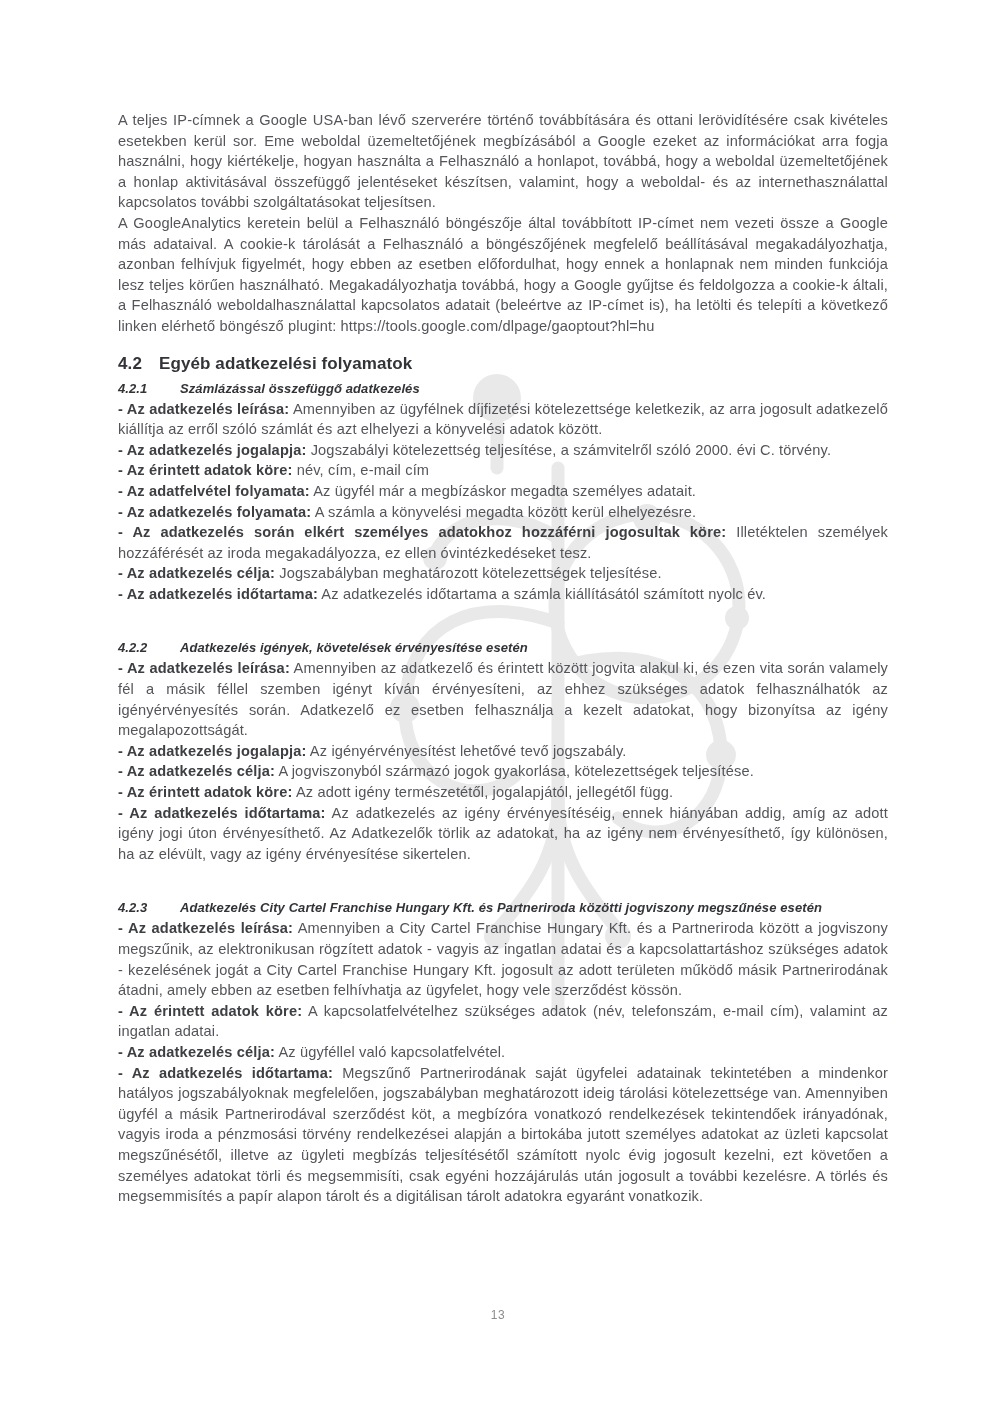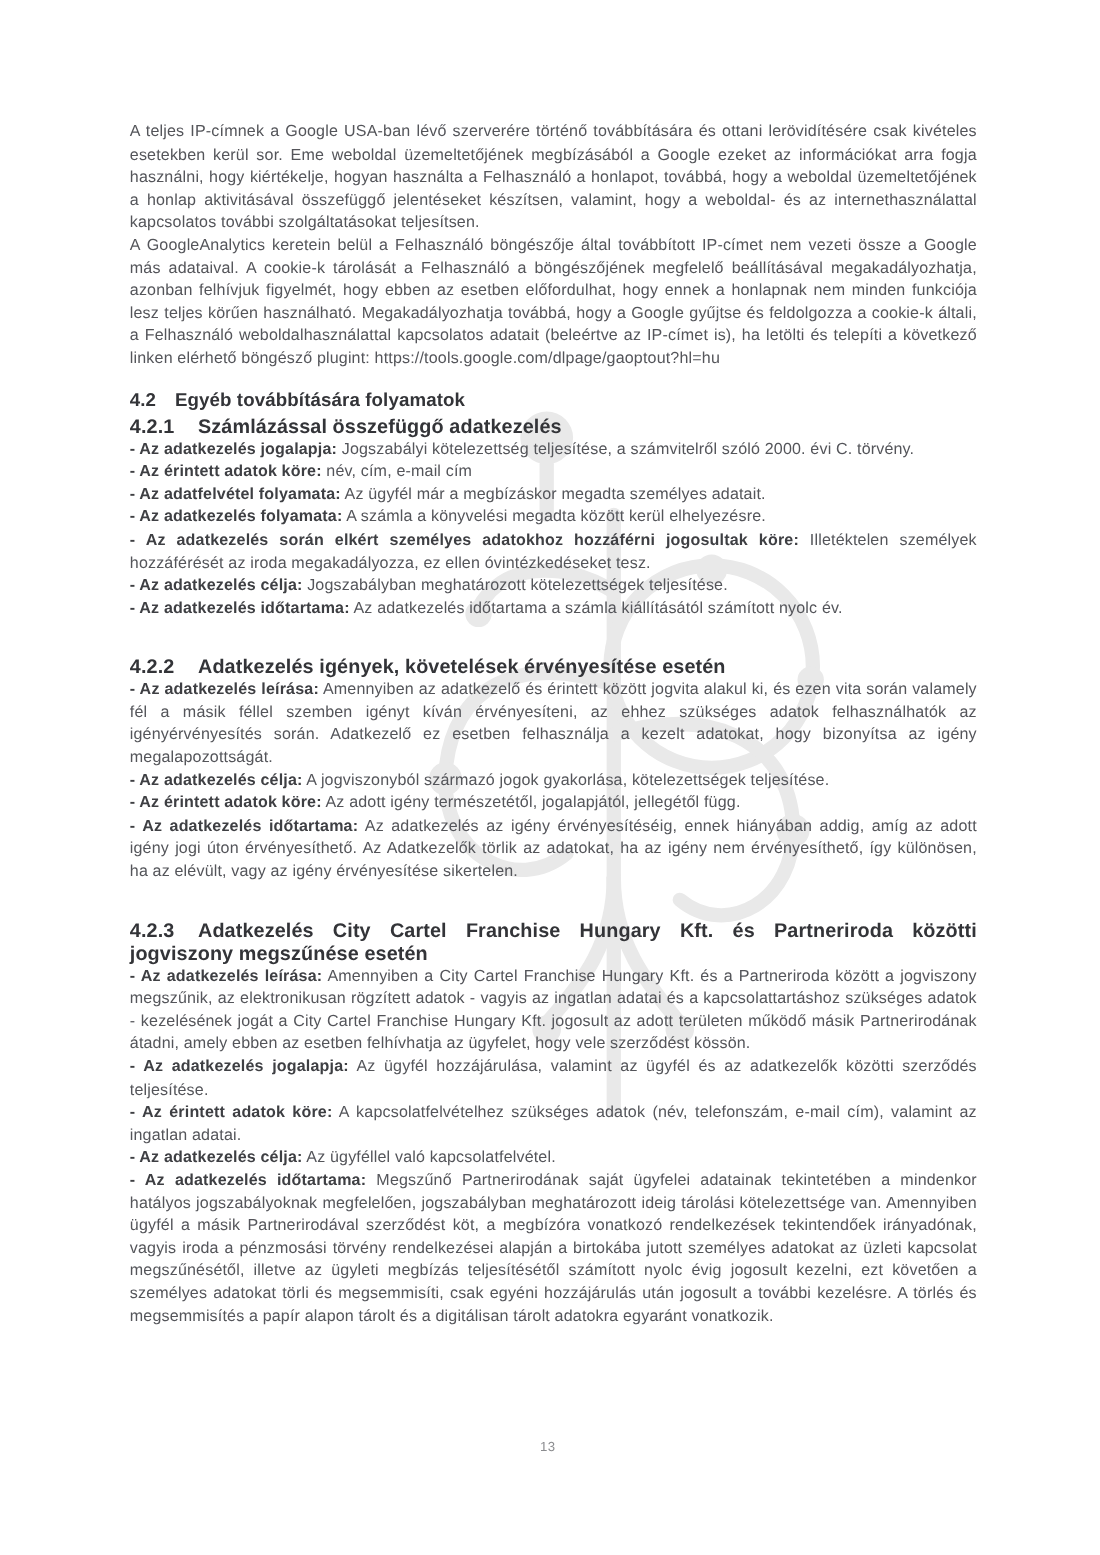--- a/index.html
+++ b/index.html
@@ -36,27 +36,28 @@
   h2.sec-title {
     font-size: 17px;
     line-height: 24px;
     color: #333438;
     margin: 15px 0 0 0;
     font-weight: 700;
     letter-spacing: 0.1px;
   }
   h2.sec-title .hnum { display: inline-block; width: 41px; }
   h3.sub-title {
-    font-size: 18px;
+    font-size: 13px;
     line-height: 21px;
     color: #333438;
     margin: 2px 0 0 0;
     font-weight: 700;
     letter-spacing: 0.1px;
     text-align: justify;
+    font-style: italic;
   }
   h3.sub-title .hnum { display: inline-block; width: 62px; font-weight: 700; }
   .sub { margin-top: 0; }
   .sub + .sub h3.sub-title { margin-top: 33px; }
   .item .lbl { font-weight: 700; color: #3e3f43; }
   .page-number {
     position: absolute;
     top: 1308px;
     left: 0;
     width: 100%;
@@ -101,52 +102,53 @@
       <circle cx="412" cy="250" r="12" fill="#e9e9e9" stroke="none"></circle>
     </g>
   </svg>
 
   <div class="content">
 
     <p class="intro">A teljes IP-címnek a Google USA-ban lévő szerverére történő továbbítására és ottani lerövidítésére csak kivételes esetekben kerül sor. Eme weboldal üzemeltetőjének megbízásából a Google ezeket az információkat arra fogja használni, hogy kiértékelje, hogyan használta a Felhasználó a honlapot, továbbá, hogy a weboldal üzemeltetőjének a honlap aktivitásával összefüggő jelentéseket készítsen, valamint, hogy a weboldal- és az internethasználattal kapcsolatos további szolgáltatásokat teljesítsen.</p>
     <p class="intro">A GoogleAnalytics keretein belül a Felhasználó böngészője által továbbított IP-címet nem vezeti össze a Google más adataival. A cookie-k tárolását a Felhasználó a böngészőjének megfelelő beállításával megakadályozhatja, azonban felhívjuk figyelmét, hogy ebben az esetben előfordulhat, hogy ennek a honlapnak nem minden funkciója lesz teljes körűen használható. Megakadályozhatja továbbá, hogy a Google gyűjtse és feldolgozza a cookie-k általi, a Felhasználó weboldalhasználattal kapcsolatos adatait (beleértve az IP-címet is), ha letölti és telepíti a következő linken elérhető böngésző plugint: https://tools.google.com/dlpage/gaoptout?hl=hu</p>
 
     <h2 class="sec-title">
-      <span class="hnum">4.2</span><span>Egyéb továbbítására folyamatok</span>
+      <span class="hnum">4.2</span><span>Egyéb adatkezelési folyamatok</span>
     </h2>
 
     <div class="sub">
       <h3 class="sub-title">
         <span class="hnum">4.2.1</span><span>Számlázással összefüggő adatkezelés</span>
       </h3>
+      <p class="item"><span class="lbl">- Az adatkezelés leírása:</span> <span>Amennyiben az ügyfélnek díjfizetési kötelezettsége keletkezik, az arra jogosult adatkezelő kiállítja az erről szóló számlát és azt elhelyezi a könyvelési adatok között.</span></p>
       <p class="item"><span class="lbl">- Az adatkezelés jogalapja:</span> <span>Jogszabályi kötelezettség teljesítése, a számvitelről szóló 2000. évi C. törvény.</span></p>
       <p class="item"><span class="lbl">- Az érintett adatok köre:</span> <span>név, cím, e-mail cím</span></p>
       <p class="item"><span class="lbl">- Az adatfelvétel folyamata:</span> <span>Az ügyfél már a megbízáskor megadta személyes adatait.</span></p>
       <p class="item"><span class="lbl">- Az adatkezelés folyamata:</span> <span>A számla a könyvelési megadta között kerül elhelyezésre.</span></p>
       <p class="item"><span class="lbl">- Az adatkezelés során elkért személyes adatokhoz hozzáférni jogosultak köre:</span> <span>Illetéktelen személyek hozzáférését az iroda megakadályozza, ez ellen óvintézkedéseket tesz.</span></p>
       <p class="item"><span class="lbl">- Az adatkezelés célja:</span> <span>Jogszabályban meghatározott kötelezettségek teljesítése.</span></p>
       <p class="item"><span class="lbl">- Az adatkezelés időtartama:</span> <span>Az adatkezelés időtartama a számla kiállításától számított nyolc év.</span></p>
     </div>
 
     <div class="sub">
       <h3 class="sub-title">
         <span class="hnum">4.2.2</span><span>Adatkezelés igények, követelések érvényesítése esetén</span>
       </h3>
       <p class="item"><span class="lbl">- Az adatkezelés leírása:</span> <span>Amennyiben az adatkezelő és érintett között jogvita alakul ki, és ezen vita során valamely fél a másik féllel szemben igényt kíván érvényesíteni, az ehhez szükséges adatok felhasználhatók az igényérvényesítés során. Adatkezelő ez esetben felhasználja a kezelt adatokat, hogy bizonyítsa az igény megalapozottságát.</span></p>
+      <p class="item"><span class="lbl">- Az adatkezelés jogalapja:</span> <span>Az igényérvényesítést lehetővé tevő jogszabály.</span></p>
       <p class="item"><span class="lbl">- Az adatkezelés célja:</span> <span>A jogviszonyból származó jogok gyakorlása, kötelezettségek teljesítése.</span></p>
       <p class="item"><span class="lbl">- Az érintett adatok köre:</span> <span>Az adott igény természetétől, jogalapjától, jellegétől függ.</span></p>
       <p class="item"><span class="lbl">- Az adatkezelés időtartama:</span> <span>Az adatkezelés az igény érvényesítéséig, ennek hiányában addig, amíg az adott igény jogi úton érvényesíthető. Az Adatkezelők törlik az adatokat, ha az igény nem érvényesíthető, így különösen, ha az elévült, vagy az igény érvényesítése sikertelen.</span></p>
     </div>
 
     <div class="sub">
       <h3 class="sub-title">
         <span class="hnum">4.2.3</span><span>Adatkezelés City Cartel Franchise Hungary Kft. és Partneriroda közötti jogviszony megszűnése esetén</span>
       </h3>
       <p class="item"><span class="lbl">- Az adatkezelés leírása:</span> <span>Amennyiben a City Cartel Franchise Hungary Kft. és a Partneriroda között a jogviszony megszűnik, az elektronikusan rögzített adatok - vagyis az ingatlan adatai és a kapcsolattartáshoz szükséges adatok - kezelésének jogát a City Cartel Franchise Hungary Kft. jogosult az adott területen működő másik Partnerirodának átadni, amely ebben az esetben felhívhatja az ügyfelet, hogy vele szerződést kössön.</span></p>
-      <p class="item"><span class="lbl">- Az adatkezelés jogalapja:</span> <span>Az ügyfél hozzájárulása, valamint az ügyfél és az adatkezelők közötti szerződés teljesítése.</span></p>
       <p class="item"><span class="lbl">- Az érintett adatok köre:</span> <span>A kapcsolatfelvételhez szükséges adatok (név, telefonszám, e-mail cím), valamint az ingatlan adatai.</span></p>
       <p class="item"><span class="lbl">- Az adatkezelés célja:</span> <span>Az ügyféllel való kapcsolatfelvétel.</span></p>
       <p class="item"><span class="lbl">- Az adatkezelés időtartama:</span> <span>Megszűnő Partnerirodának saját ügyfelei adatainak tekintetében a mindenkor hatályos jogszabályoknak megfelelően, jogszabályban meghatározott ideig tárolási kötelezettsége van. Amennyiben ügyfél a másik Partnerirodával szerződést köt, a megbízóra vonatkozó rendelkezések tekintendőek irányadónak, vagyis iroda a pénzmosási törvény rendelkezései alapján a birtokába jutott személyes adatokat az üzleti kapcsolat megszűnésétől, illetve az ügyleti megbízás teljesítésétől számított nyolc évig jogosult kezelni, ezt követően a személyes adatokat törli és megsemmisíti, csak egyéni hozzájárulás után jogosult a további kezelésre. A törlés és megsemmisítés a papír alapon tárolt és a digitálisan tárolt adatokra egyaránt vonatkozik.</span></p>
     </div>
 
   </div>
 
   <div class="page-number">13</div>
 </div>
 

